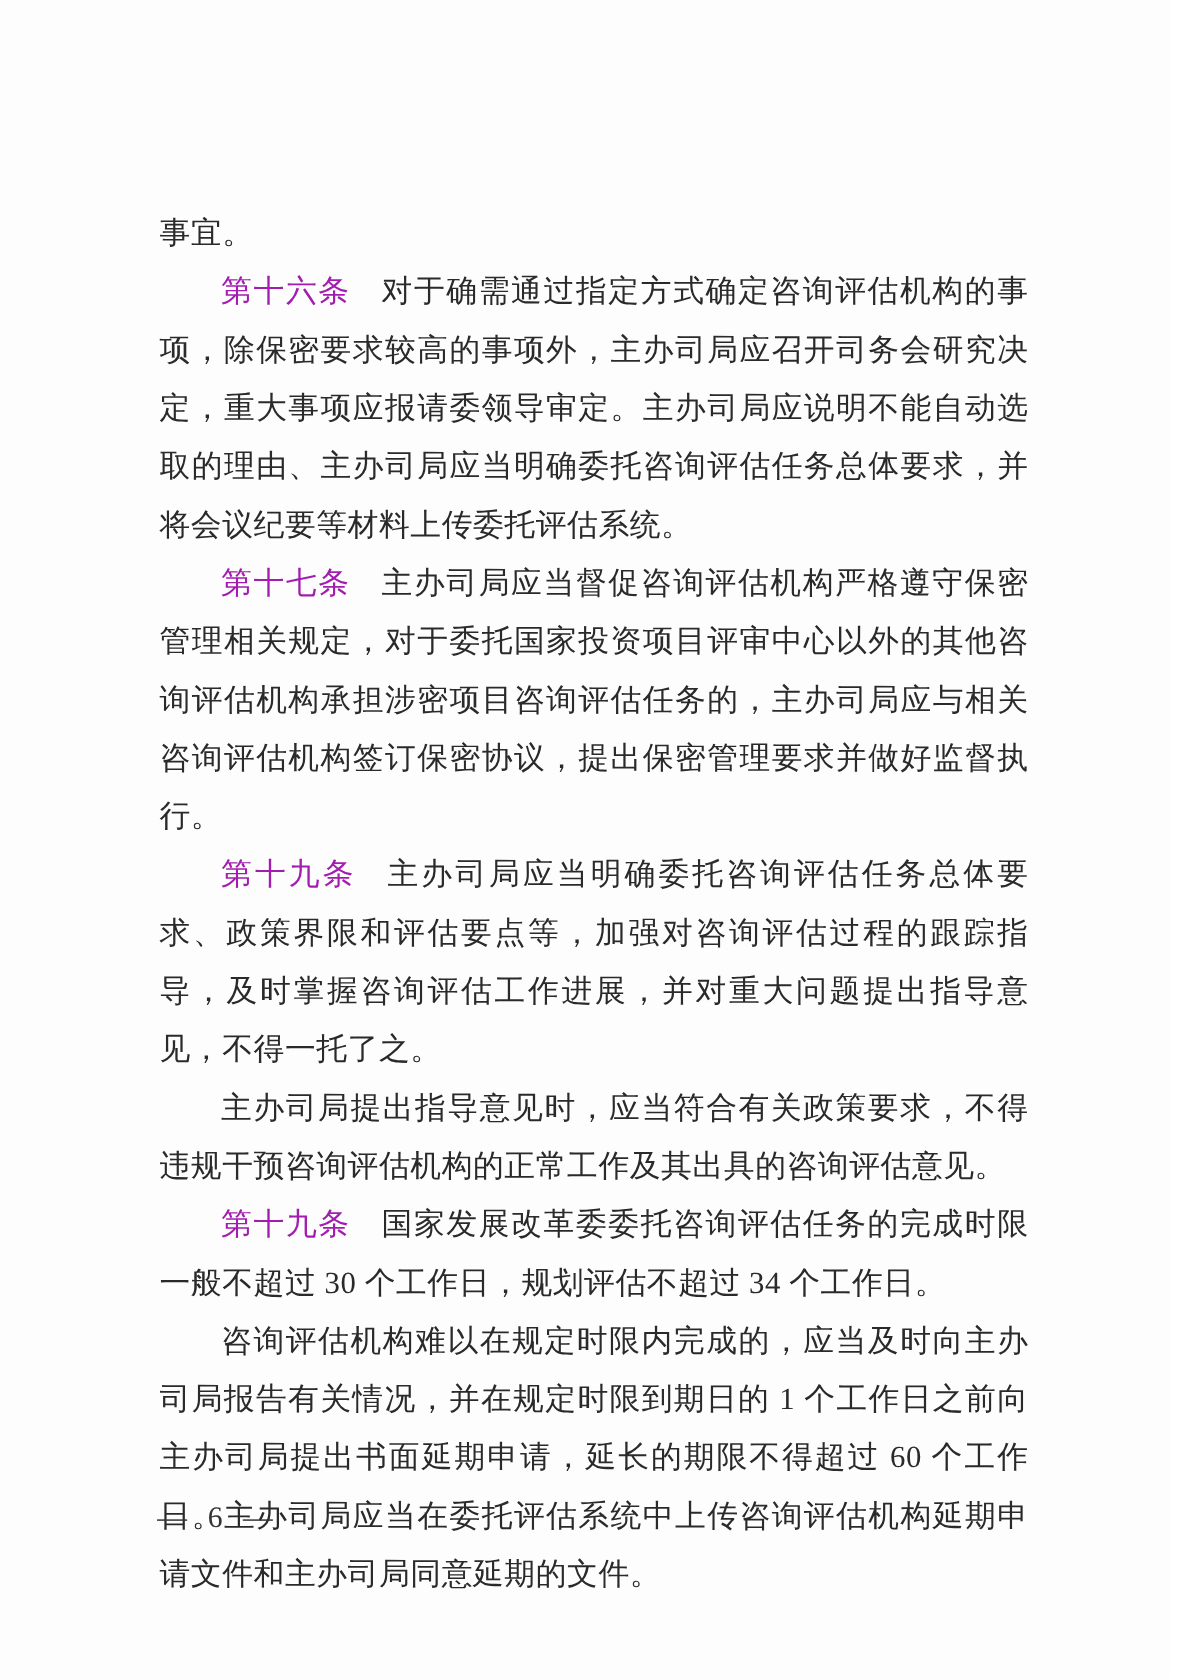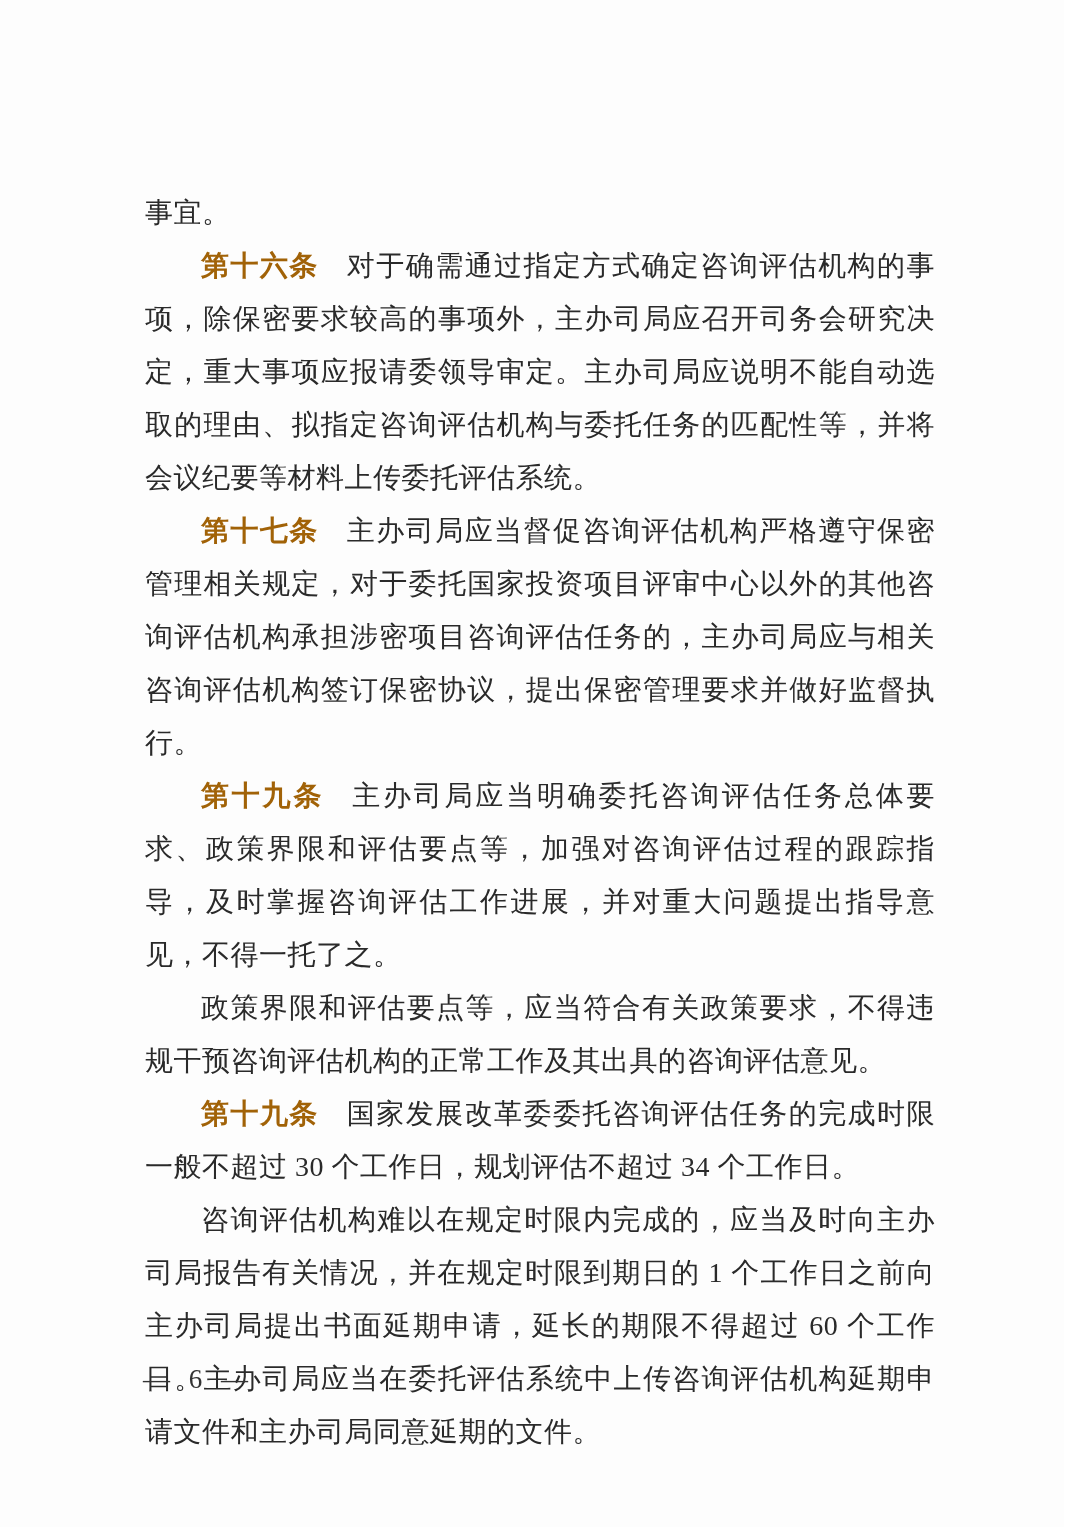--- a/index.html
+++ b/index.html
@@ -25,49 +25,49 @@
   .para {
     font-size: 28px;
     line-height: 53px;
     text-align: justify;
     text-align-last: left;
     letter-spacing: 0.5px;
     color: #2a2a2a;
   }
   .para.indent { text-indent: 2em; }
   .article-label {
-    font-weight: bold;
-    color: #a16207;
+    font-weight: normal;
+    color: #a21caf;
     margin-right: 1em;
   }
   .footer {
     position: absolute;
     left: 143px;
     top: 1363px;
     font-size: 27px;
     line-height: 32px;
     color: #333333;
     letter-spacing: 6px;
   }
 </style>
 </head>
 <body>
 
 <div class="page">
   <div class="content">
 
     <p class="para"><span>事宜。</span></p>
 
-    <p class="para indent"><span class="article-label">第十六条</span><span>对于确需通过指定方式确定咨询评估机构的事项，除保密要求较高的事项外，主办司局应召开司务会研究决定，重大事项应报请委领导审定。主办司局应说明不能自动选取的理由、拟指定咨询评估机构与委托任务的匹配性等，并将会议纪要等材料上传委托评估系统。</span></p>
+    <p class="para indent"><span class="article-label">第十六条</span><span>对于确需通过指定方式确定咨询评估机构的事项，除保密要求较高的事项外，主办司局应召开司务会研究决定，重大事项应报请委领导审定。主办司局应说明不能自动选取的理由、主办司局应当明确委托咨询评估任务总体要求，并将会议纪要等材料上传委托评估系统。</span></p>
 
     <p class="para indent"><span class="article-label">第十七条</span><span>主办司局应当督促咨询评估机构严格遵守保密管理相关规定，对于委托国家投资项目评审中心以外的其他咨询评估机构承担涉密项目咨询评估任务的，主办司局应与相关咨询评估机构签订保密协议，提出保密管理要求并做好监督执行。</span></p>
 
     <p class="para indent"><span class="article-label">第十九条</span><span>主办司局应当明确委托咨询评估任务总体要求、政策界限和评估要点等，加强对咨询评估过程的跟踪指导，及时掌握咨询评估工作进展，并对重大问题提出指导意见，不得一托了之。</span></p>
 
-    <p class="para indent"><span>政策界限和评估要点等，应当符合有关政策要求，不得违规干预咨询评估机构的正常工作及其出具的咨询评估意见。</span></p>
+    <p class="para indent"><span>主办司局提出指导意见时，应当符合有关政策要求，不得违规干预咨询评估机构的正常工作及其出具的咨询评估意见。</span></p>
 
     <p class="para indent"><span class="article-label">第十九条</span><span>国家发展改革委委托咨询评估任务的完成时限一般不超过 30 个工作日，规划评估不超过 34 个工作日。</span></p>
 
     <p class="para indent"><span>咨询评估机构难以在规定时限内完成的，应当及时向主办司局报告有关情况，并在规定时限到期日的 1 个工作日之前向主办司局提出书面延期申请，延长的期限不得超过 60 个工作日。主办司局应当在委托评估系统中上传咨询评估机构延期申请文件和主办司局同意延期的文件。</span></p>
 
   </div>
 
   <div class="footer">— 6 —</div>
 </div>
 

